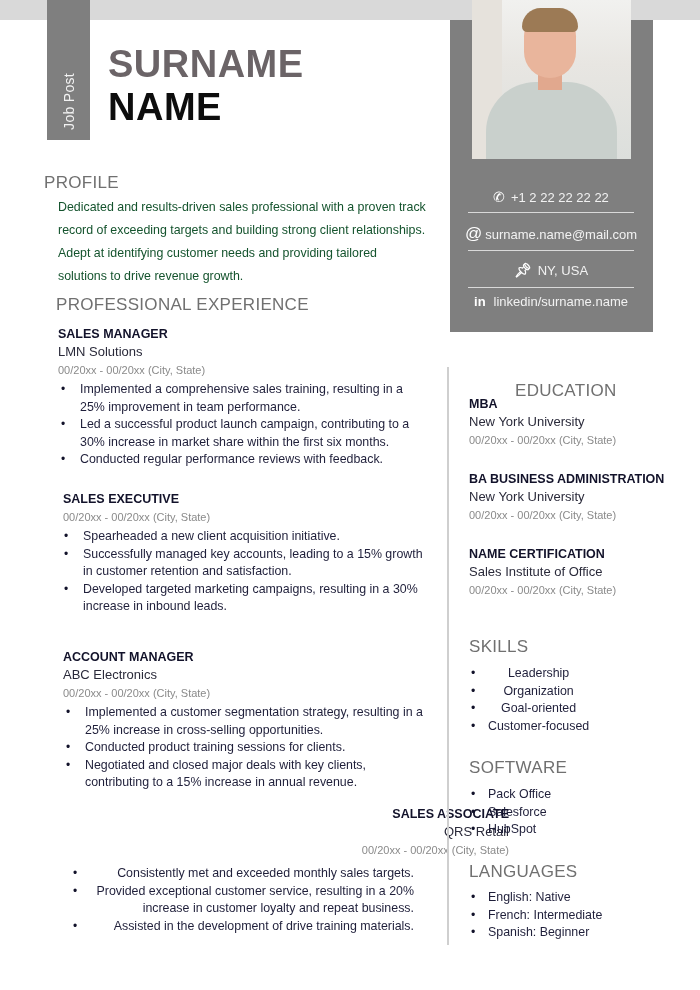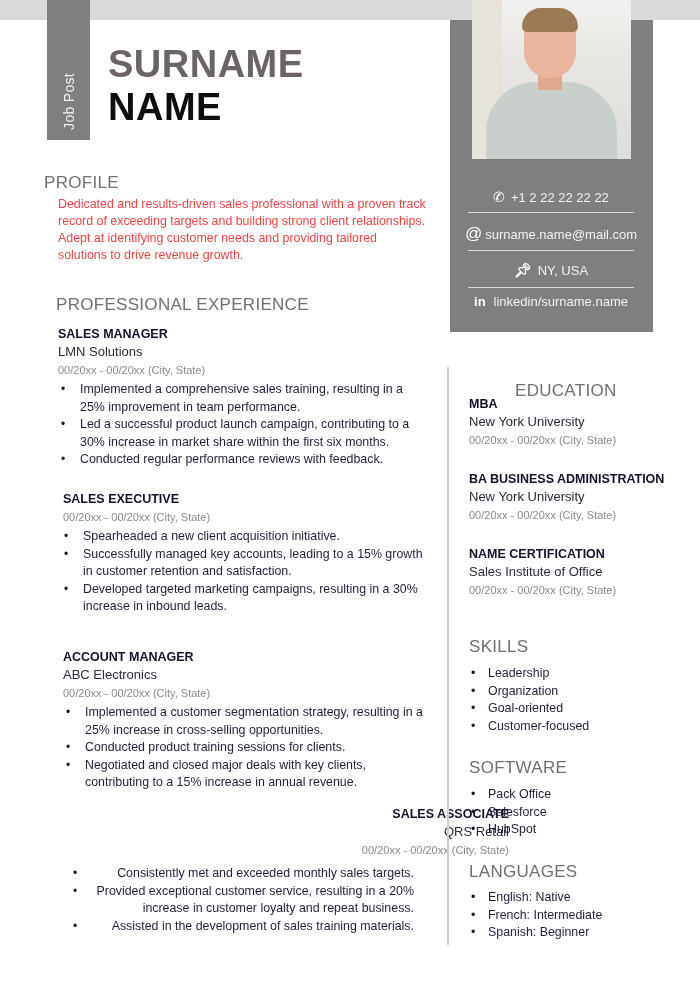--- a/index.html
+++ b/index.html
@@ -20,21 +20,21 @@
     .photo .hair { position: absolute; left: 50px; top: 8px; width: 56px; height: 24px; border-radius: 28px 28px 8px 8px; background: #9c7a55; }
     .photo .neck { position: absolute; left: 66px; top: 70px; width: 24px; height: 20px; background: #e1a88e; }
     .photo .shirt { position: absolute; left: 14px; top: 82px; width: 131px; height: 90px; border-radius: 50px 50px 0 0; background: #c9d0cc; }
     .photo .window { position: absolute; left: 0; top: 0; width: 30px; height: 159px; background: #e6e2dc; }
 
     .contact-row { position: absolute; left: 468px; width: 166px; display: flex; align-items: center; justify-content: center; color: #f2f2f2; font-size: 13px; }
     .contact-row .icon { margin-right: 6px; font-size: 14px; color: #ffffff; font-weight: bold; }
     .contact-sep { position: absolute; left: 468px; width: 166px; height: 1px; background: #d9d9d9; }
 
     .section-title { position: absolute; font-size: 17px; color: #707070; letter-spacing: 0.3px; }
-    .profile-text { position: absolute; left: 58px; top: 196px; width: 370px; font-size: 12.4px; line-height: 17px; color: #ef4444; }
+    .profile-text { position: absolute; left: 58px; top: 196px; width: 370px; font-size: 12.4px; line-height: 23px; color: #14532d; }
 
     .job { position: absolute; left: 0; width: 440px; }
     .job-title { font-size: 12.5px; font-weight: bold; color: #12122a; line-height: 18px; }
     .job-company { font-size: 13px; color: #2a2a3a; line-height: 18px; }
     .job-dates { font-size: 11px; color: #8a8a8a; line-height: 18px; }
     .bullets { list-style: none; margin-top: 2px; }
     .bullets li { position: relative; font-size: 12.4px; line-height: 17.5px; color: #1f1f3a; padding-left: 0; }
     .bullets li .dot { position: absolute; font-size: 12px; color: #12122a; }
 
     .divider { position: absolute; left: 447px; top: 367px; width: 2px; height: 578px; background: #cfcfcf; }
@@ -130,21 +130,21 @@
   </ul>
 </div>
 
 <div class="job" style="top:805px;left:69px;text-align:right;">
   <div class="job-title">SALES ASSOCIATE</div>
   <div class="job-company">QRS Retail</div>
   <div class="job-dates">00/20xx - 00/20xx (City, State)</div>
   <ul class="bullets" style="margin-top:6px;">
     <li style="padding-left:23px;width:345px;"><span class="dot" style="left:4px;">•</span><span>Consistently met and exceeded monthly sales targets.</span></li>
     <li style="padding-left:23px;width:345px;"><span class="dot" style="left:4px;">•</span><span>Provided exceptional customer service, resulting in a 20% increase in customer loyalty and repeat business.</span></li>
-    <li style="padding-left:23px;width:345px;"><span class="dot" style="left:4px;">•</span><span>Assisted in the development of sales training materials.</span></li>
+    <li style="padding-left:23px;width:345px;"><span class="dot" style="left:4px;">•</span><span>Assisted in the development of drive training materials.</span></li>
   </ul>
 </div>
 
 <div class="divider"></div>
 
 <div class="section-title" style="left:469px;top:381px;margin-left:46px;">EDUCATION</div>
 
 <div class="edu-item" style="top:395px;">
   <div class="edu-degree">MBA</div>
   <div class="edu-school">New York University</div>
@@ -157,21 +157,21 @@
   <div class="edu-dates">00/20xx - 00/20xx (City, State)</div>
 </div>
 
 <div class="edu-item" style="top:545px;">
   <div class="edu-degree">NAME CERTIFICATION</div>
   <div class="edu-school">Sales Institute of Office</div>
   <div class="edu-dates">00/20xx - 00/20xx (City, State)</div>
 </div>
 
 <div class="section-title" style="left:469px;top:637px;">SKILLS</div>
-<ul class="side-list" style="top:665px;">
+<ul class="side-list" style="top:665px;text-align:center;">
   <li>Leadership</li>
   <li>Organization</li>
   <li>Goal-oriented</li>
   <li>Customer-focused</li>
 </ul>
 
 <div class="section-title" style="left:469px;top:758px;">SOFTWARE</div>
 <ul class="side-list" style="top:786px;">
   <li>Pack Office</li>
   <li>Salesforce</li>

